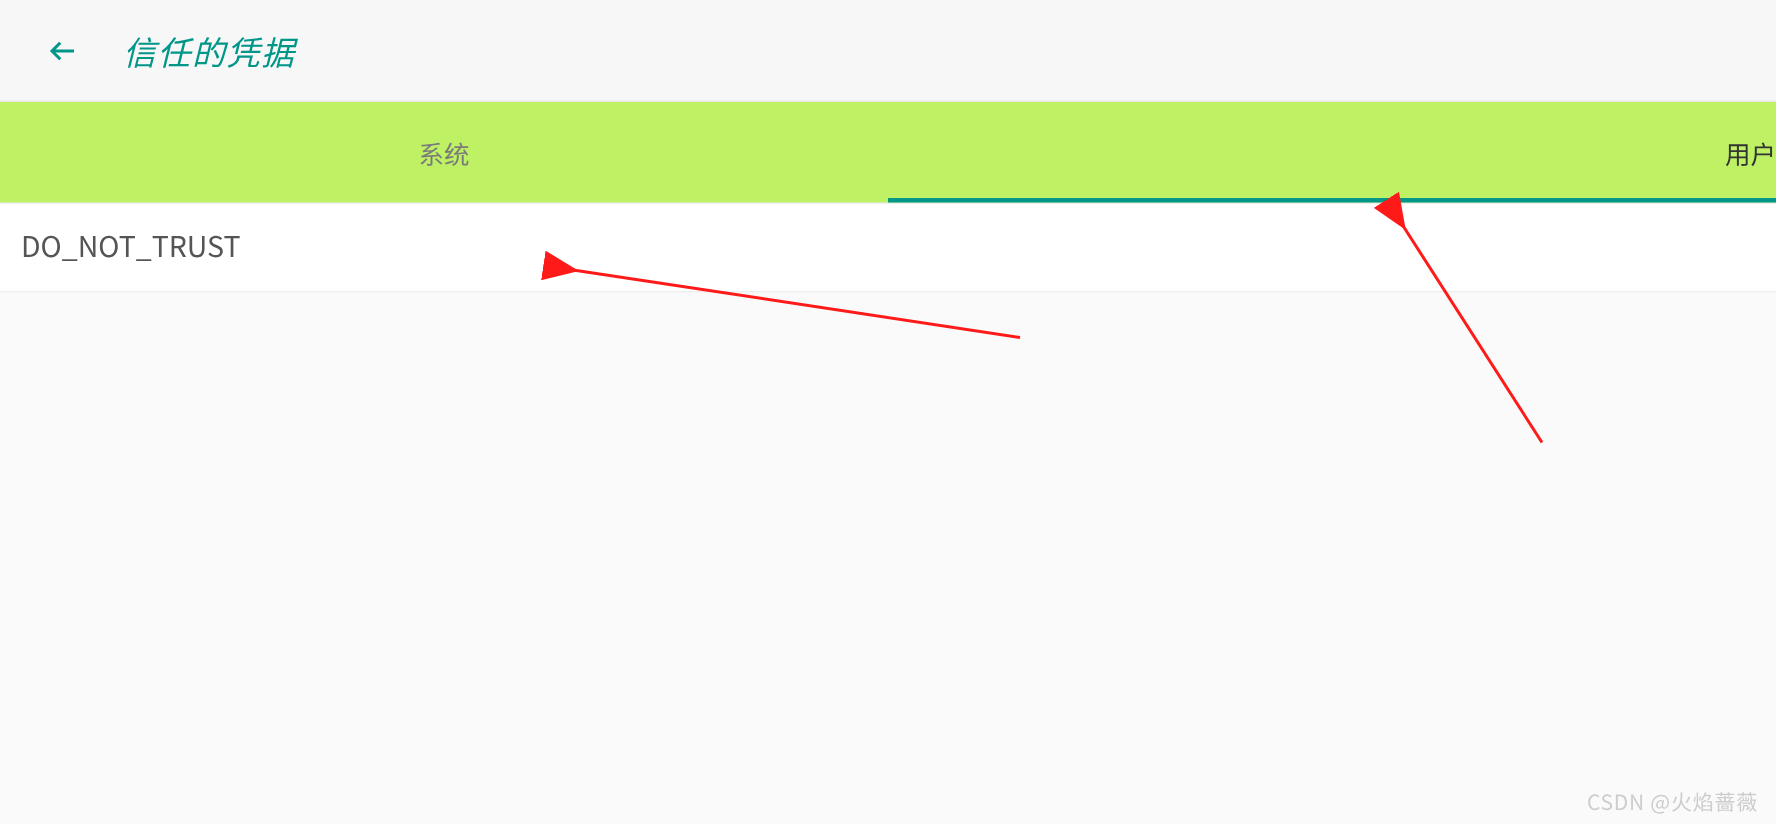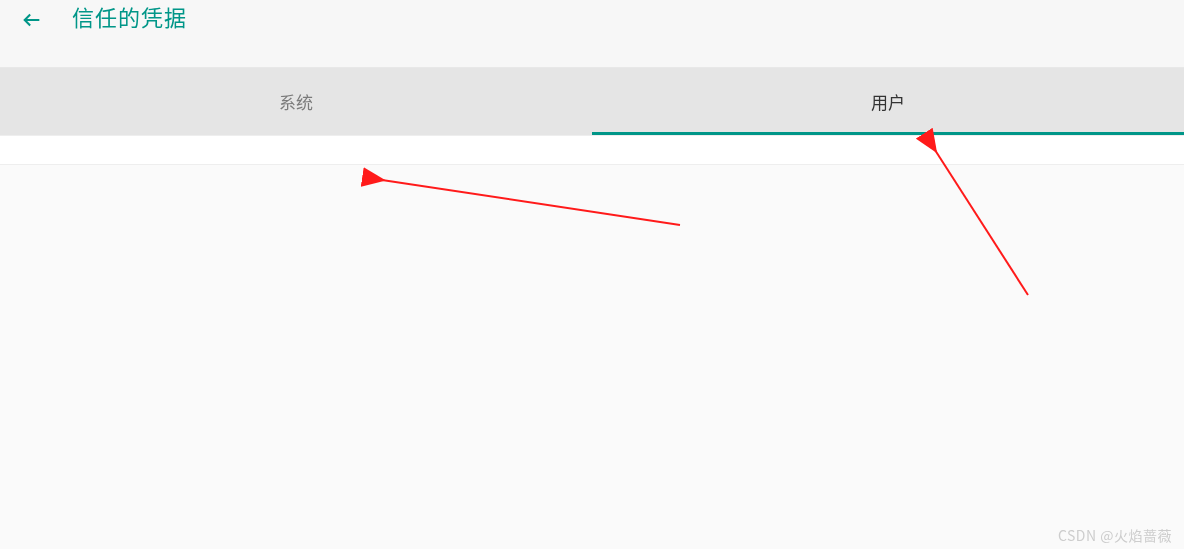--- a/index.html
+++ b/index.html
@@ -12,23 +12,24 @@
       height: 549px;
       background: #fafafa;
       font-family: "Noto Sans CJK SC", "PingFang SC", "Microsoft YaHei", sans-serif;
       position: relative;
       overflow: hidden;
     }
     .header {
       height: 68px;
       background: #f7f7f7;
       display: flex;
-      align-items: flex-start;
-      padding-left: 12px;
+      align-items: center;
+      padding-left: 22px;
       border-bottom: 1px solid #e8e8e8;
+      font-style: italic;
     }
     .back-btn {
       width: 40px;
       height: 40px;
       display: flex;
       align-items: center;
       justify-content: center;
       cursor: pointer;
     }
     .back-btn svg {
@@ -40,35 +41,36 @@
     }
     .title {
       color: #009688;
       font-size: 22px;
       margin-left: 20px;
       letter-spacing: 1px;
     }
     .tabs {
       display: flex;
       height: 68px;
-      background: #e5e5e5;
+      background: #bef264;
       border-bottom: 1px solid #eeeeee;
     }
     .tab {
       flex: 1;
       display: flex;
       align-items: center;
       justify-content: center;
       font-size: 17px;
       color: #7b7b7b;
       cursor: pointer;
       position: relative;
     }
     .tab.active {
       color: #333333;
+      justify-content: flex-end;
     }
     .tab.active::after {
       content: "";
       position: absolute;
       left: 0;
       right: 0;
       bottom: 0;
       height: 3px;
       background: #009688;
     }
@@ -122,20 +124,21 @@
   <div class="tab">
     <span>系统</span>
   </div>
   <div class="tab active">
     <span>用户</span>
   </div>
 </div>
 
 <div class="list">
   <div class="list-item">
+    <div class="item-title">DO_NOT_TRUST</div>
   </div>
 </div>
 
 <svg class="annotations" viewBox="0 0 1184 549">
   <defs>
     <marker id="arrowhead" markerWidth="12" markerHeight="10" refX="2" refY="5" orient="auto">
       <polygon points="12 0, 0 5, 12 10" fill="#ff1a1a"></polygon>
     </marker>
   </defs>
   <line x1="680" y1="225" x2="382" y2="180" stroke="#ff1a1a" stroke-width="2" marker-end="url(#arrowhead)"></line>

